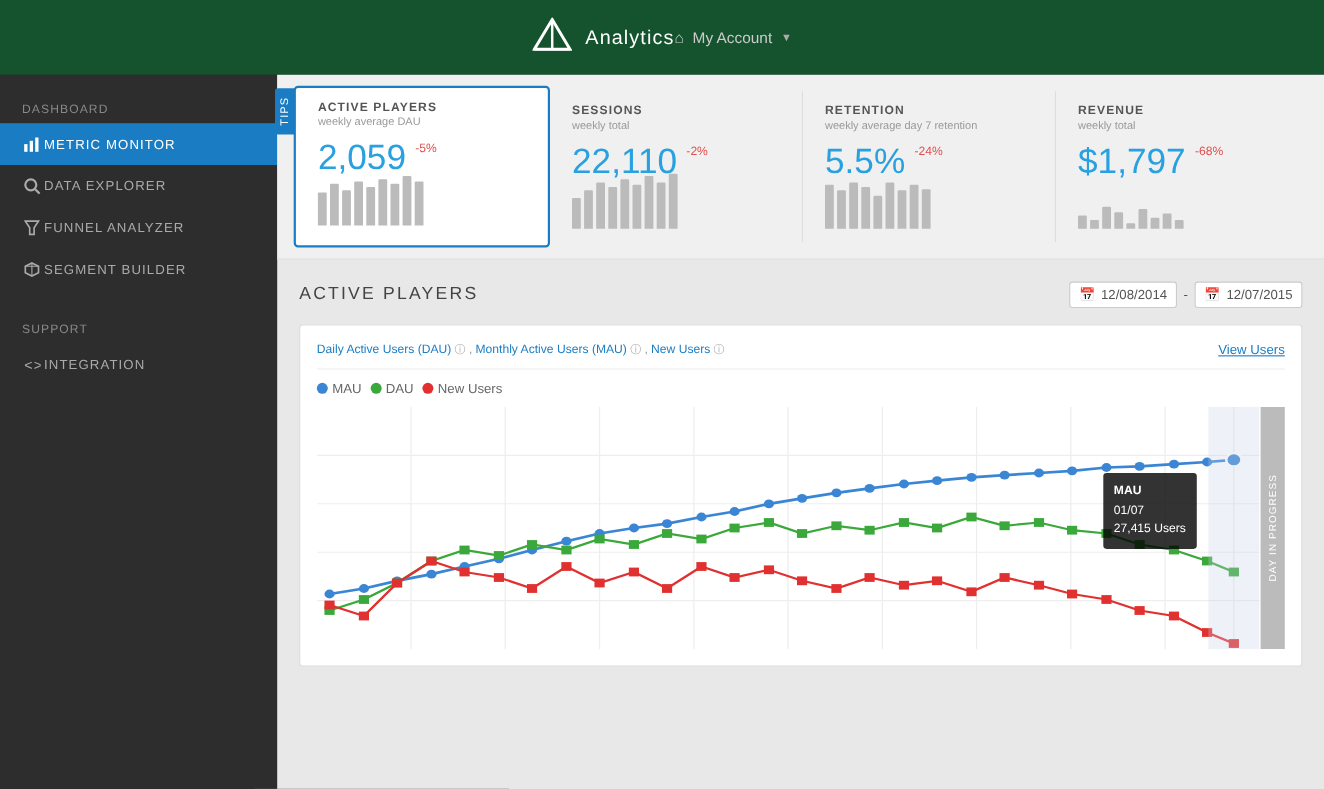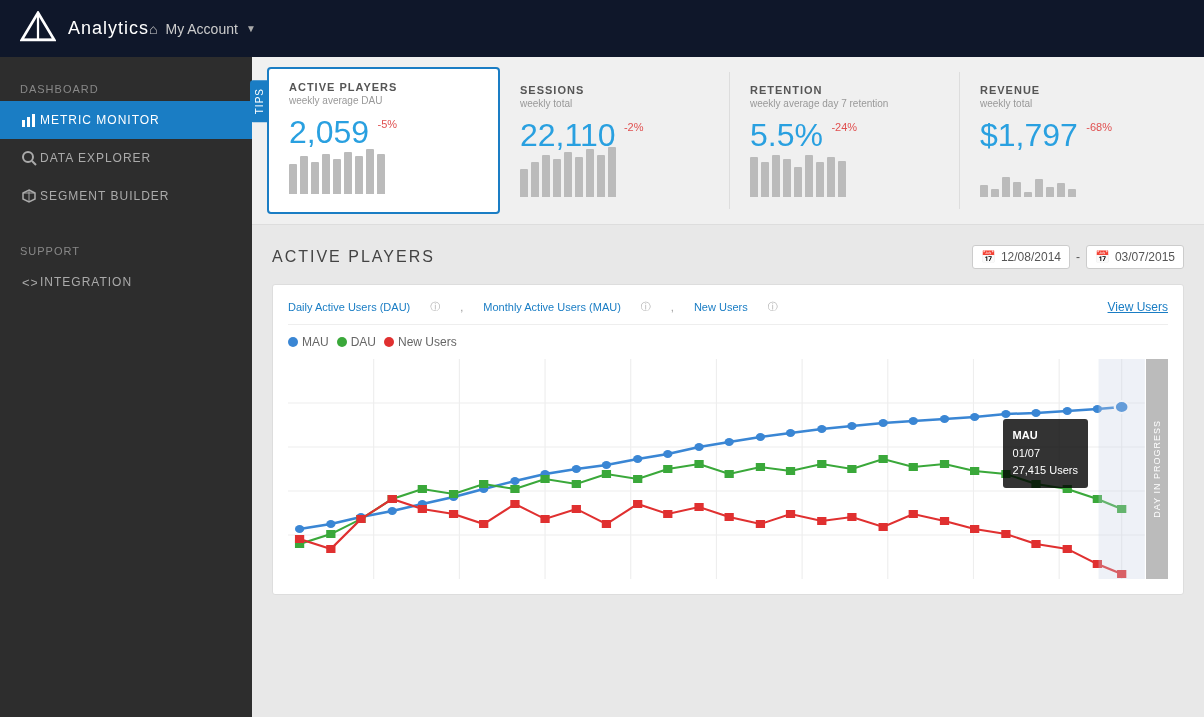--- a/index.html
+++ b/index.html
@@ -1,21 +1,21 @@
 <!DOCTYPE html>
 <html><head>
   <meta charset="utf-8">
   <style>
     * { margin: 0; padding: 0; box-sizing: border-box; }
     body { font-family: 'Arial', sans-serif; background: #2c2c2c; color: #ccc; width: 1204px; height: 717px; overflow: hidden; }
 
     
     .topnav {
-      display: flex; align-items: center; justify-content: flex-start;
-      background: #0f172a; height: 57px; padding: 0 20px;
+      display: flex; align-items: center; justify-content: center;
+      background: #14532d; height: 68px; padding: 0 20px;
     }
     .topnav-left { display: flex; align-items: center; gap: 12px; }
     .topnav-logo { width: 36px; height: 36px; }
     .topnav-title { color: #fff; font-size: 18px; font-weight: 300; letter-spacing: 1px; }
     .topnav-right { display: flex; align-items: center; gap: 8px; color: #ccc; font-size: 14px; cursor: pointer; }
     .home-icon { color: #ccc; font-size: 14px; }
     .dropdown-arrow { font-size: 10px; color: #aaa; }
 
     
     .layout { display: flex; height: calc(717px - 57px); }
@@ -87,21 +87,21 @@
     .legend-dot { width: 10px; height: 10px; border-radius: 50%; }
     .legend-dot.blue { background: #3a86d4; }
     .legend-dot.green { background: #3aa83a; }
     .legend-dot.red { background: #e03030; }
     .info-icon { color: #aaa; font-size: 10px; cursor: pointer; }
     .view-data { margin-left: auto; color: #1a7dc4; font-size: 12px; cursor: pointer; text-decoration: underline; }
 
     .chart-metrics-header {
       border-bottom: 1px solid #eee; padding-bottom: 10px; margin-bottom: 10px;
     }
-    .chart-metrics-labels { display: flex; align-items: center; gap: 20px; font-size: 11px; color: #666; }
+    .chart-metrics-labels { display: flex; align-items: center; gap: 3px; font-size: 11px; color: #666; }
 
     .chart-area { position: relative; height: 220px; }
     svg.chart { width: 100%; height: 100%; }
 
     
     .tooltip-box {
       position: absolute; right: 80px; top: 60px;
       background: rgba(0,0,0,0.8); color: #fff; font-size: 11px;
       padding: 8px 10px; border-radius: 3px; line-height: 1.6;
       pointer-events: none;
@@ -155,20 +155,28 @@
     <div class="sidebar-item">
       <div class="sidebar-icon">
         <svg width="16" height="16" viewBox="0 0 16 16">
             <circle cx="7" cy="7" r="5" fill="none" stroke="#aaa" stroke-width="2"></circle>
             <line x1="11" y1="11" x2="15" y2="15" stroke="#aaa" stroke-width="2"></line>
           </svg>
       </div>
       <span>Data Explorer</span>
     </div>
 
+    <div class="sidebar-item">
+      <div class="sidebar-icon">
+        <svg width="16" height="16" viewBox="0 0 16 16">
+            <polygon points="2,2 14,2 10,8 10,14 6,14 6,8" fill="none" stroke="#aaa" stroke-width="1.5"></polygon>
+          </svg>
+      </div>
+      <span>Funnel Analyzer</span>
+    </div>
 
     <div class="sidebar-item">
       <div class="sidebar-icon">
         <svg width="16" height="16" viewBox="0 0 16 16">
             <polygon points="8,2 14,5 14,11 8,14 2,11 2,5" fill="none" stroke="#aaa" stroke-width="1.5"></polygon>
             <line x1="8" y1="2" x2="8" y2="14" stroke="#aaa" stroke-width="1"></line>
             <line x1="2" y1="5" x2="14" y2="5" stroke="#aaa" stroke-width="1"></line>
           </svg>
       </div>
       <span>Segment Builder</span>
@@ -277,21 +285,21 @@
       <div class="section-header">
         <h2 class="section-title">ACTIVE PLAYERS</h2>
         <div class="date-range">
           <div class="date-picker">
             <span class="cal-icon">📅</span>
             <span>12/08/2014</span>
           </div>
           <span>-</span>
           <div class="date-picker">
             <span class="cal-icon">📅</span>
-            <span>03/07/2015</span>
+            <span>12/07/2015</span>
           </div>
         </div>
       </div>
 
       <div class="chart-container">
         <div class="chart-metrics-header">
           <div class="chart-metrics-labels">
             <span style="color:#1a7dc4; cursor:pointer;">Daily Active Users (DAU)</span>
             <span class="info-icon">ⓘ</span>
             <span style="color:#999;">,</span>

